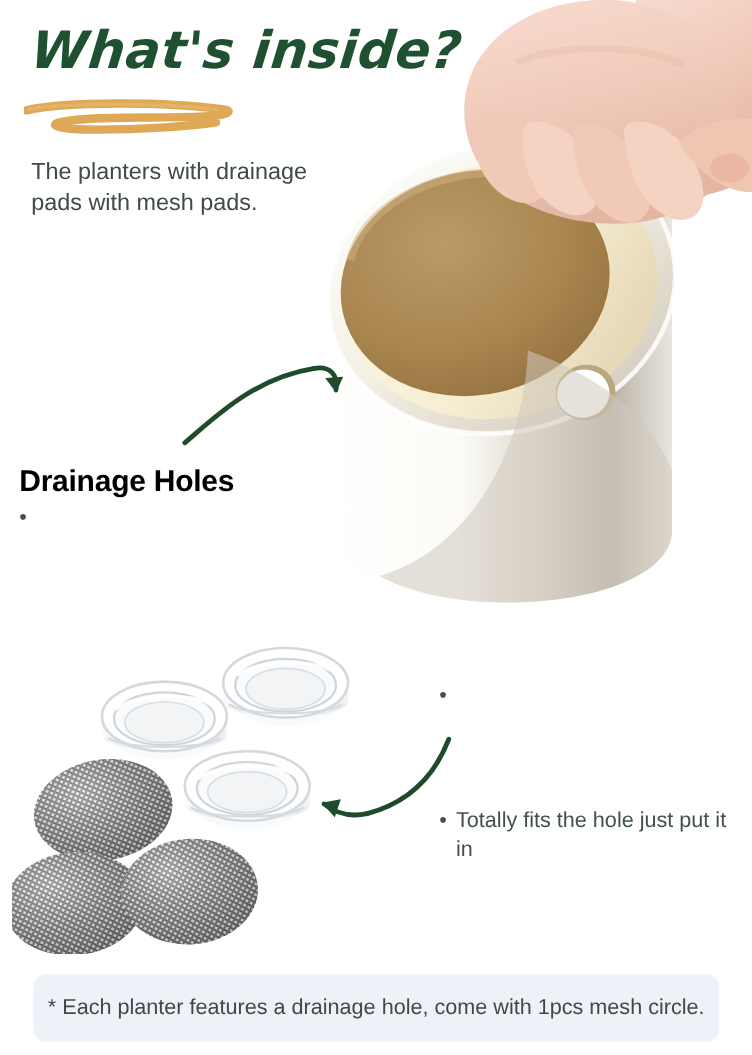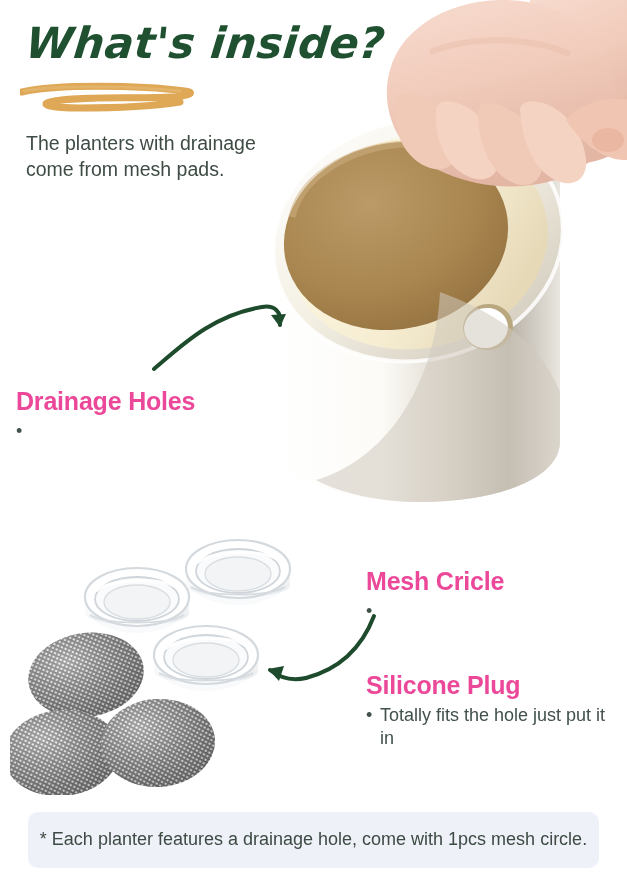--- a/index.html
+++ b/index.html
@@ -26,21 +26,21 @@
     font-size:19.5px;line-height:1.35;color:#3e4c44;font-weight:400;
   }
 
   
   .pot-stage{position:absolute;left:230px;top:-8px;width:400px;height:520px;}
   .pot-svg{position:absolute;inset:0;}
 
   
   .sec{position:absolute;}
   .sec h3{
-    margin:0 0 4px 0;font-size:25px;font-weight:700;color:#ec4899;
+    margin:0 0 4px 0;font-size:25px;font-weight:700;color:#000000;
     letter-spacing:-.2px;line-height:1.1;
   }
   .sec ul{margin:0;padding:0;list-style:none;}
   .sec li{
     position:relative;padding-left:14px;font-size:18px;line-height:1.32;
     color:#42514a;
   }
   .sec li .bul{position:absolute;left:0;top:0;color:#42514a;}
 
   #drainage-sec{left:16px;top:388px;width:260px;}
@@ -71,21 +71,21 @@
 
   <div class="title-block">
     <div class="title">What's inside?</div>
     <svg class="title-swoosh" viewBox="0 0 190 30">
       <path d="M2 10 C35 2, 120 3, 165 9 C175 10, 172 14, 150 15 C110 17, 55 14, 30 20
                C20 22, 28 26, 60 26 C100 26, 140 23, 160 20" fill="none" stroke="#dfa856" stroke-width="7" stroke-linecap="round"></path>
       <path d="M4 9 C40 3, 115 4, 160 9" fill="none" stroke="#e2b368" stroke-width="3" stroke-linecap="round"></path>
     </svg>
   </div>
 
-  <div class="subtitle">The planters with drainage come from mesh pads.</div>
+  <div class="subtitle">The planters with drainage pads with mesh pads.</div>
 
   <div class="pot-stage">
     <svg class="pot-svg" viewBox="0 0 400 520">
       <defs>
         <linearGradient id="skin" x1="0" y1="0" x2="0.3" y2="1">
           <stop offset="0%" stop-color="#f7dcd0"></stop>
           <stop offset="45%" stop-color="#f2cdbd"></stop>
           <stop offset="100%" stop-color="#e3b6a4"></stop>
         </linearGradient>
         <linearGradient id="potBody" x1="0" y1="0" x2="1" y2="0">
@@ -235,30 +235,28 @@
     </svg>
   </div>
 
   <svg class="arrow-svg" id="arrow-to-parts" viewBox="0 0 130 85">
     <path d="M126 4 C116 30, 96 56, 58 66" fill="none" stroke="#1d4b2c" stroke-width="4" stroke-linecap="round"></path>
     <path d="M58 66 C44 69, 32 66, 22 58" fill="none" stroke="#1d4b2c" stroke-width="4" stroke-linecap="round"></path>
     <path d="M20 57 L36 54 L31 69 Z" fill="#1d4b2c"></path>
   </svg>
 
   <div class="sec" id="mesh-sec">
-    <h3>Mesh Cricle</h3>
     <ul>
       <li>
         <span class="bul">•</span>
       </li>
     </ul>
   </div>
 
   <div class="sec" id="plug-sec">
-    <h3>Silicone Plug</h3>
     <ul>
       <li>
         <span class="bul">•</span>
         <span>Totally fits the hole just put it in</span>
       </li>
     </ul>
   </div>
 
   <div class="footer">
     <p>* Each planter features a drainage hole, come with 1pcs mesh circle.</p>

